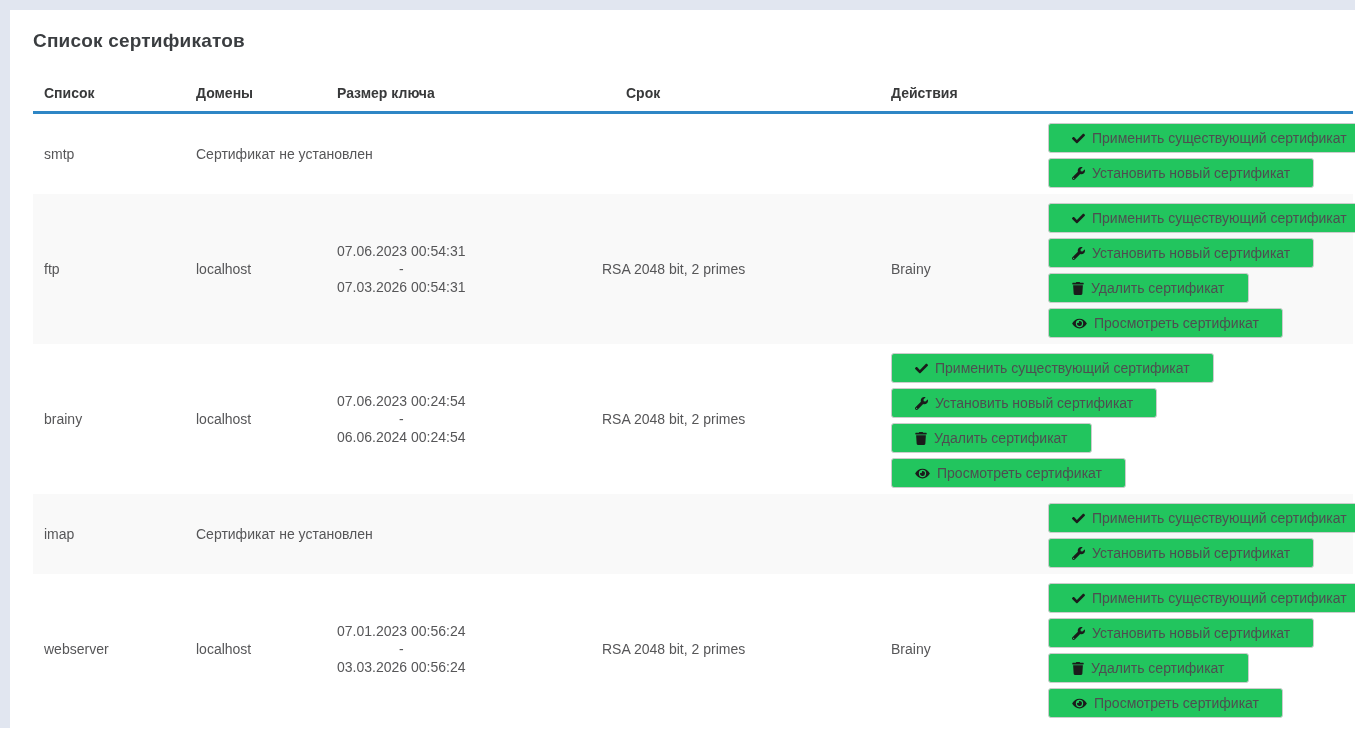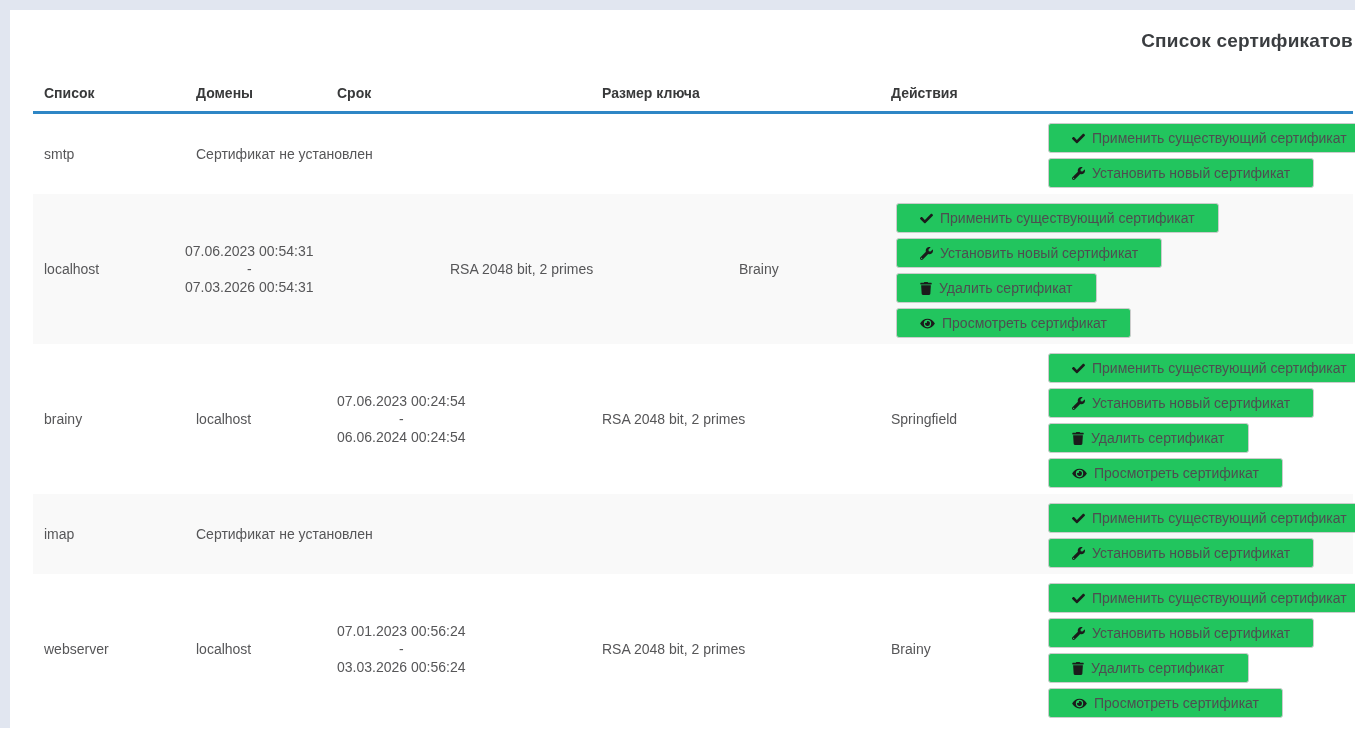--- a/index.html
+++ b/index.html
@@ -19,21 +19,21 @@
     background: #e1e6f0;
   }
   .card {
     position: absolute; left: 10px; top: 10px; right: 0; height: 718px;
     background: #ffffff;
     padding: 20px 2px 0 23px;
     overflow: hidden;
   }
   .page-title {
     font-size: 19px; font-weight: bold; color: #3a3d40;
-    margin: 0 0 33px 0; letter-spacing: 0.2px; text-align: right;
+    margin: 0 0 33px 0; letter-spacing: 0.2px;
   }
   .ctable { width: 100%; font-size: 14px; color: #565658; }
   .thead {
     display: flex; align-items: flex-end;
     border-bottom: 3px solid #2e86c5;
     padding-bottom: 10px;
   }
   .th {
     font-weight: bold; color: #38393a; padding-left: 11px;
     white-space: nowrap;
@@ -73,22 +73,22 @@
 <div class="bg-strip-top"></div>
 <div class="bg-strip-left"></div>
 
 <div class="card">
   <h1 class="page-title">Список сертификатов</h1>
 
   <div class="ctable">
     <div class="thead">
       <div class="th col-service">Список</div>
       <div class="th col-domain">Домены</div>
+      <div class="th col-key">Размер ключа</div>
       <div class="th col-term">Срок</div>
-      <div class="th col-key">Размер ключа</div>
       <div class="th col-issuer">Действия</div>
     </div>
 
     <div class="tr">
       <div class="td col-service">smtp</div>
       <div class="td col-domain">Сертификат не установлен</div>
       <div class="td col-term"></div>
       <div class="td col-key"></div>
       <div class="td col-issuer"></div>
       <div class="td col-actions">
@@ -105,20 +105,21 @@
               <svg width="13" height="13" viewBox="0 0 512 512">
                 <path d="M507.73 109.1c-2.24-9.03-13.54-12.09-20.12-5.51l-74.36 74.36-67.88-11.31-11.31-67.88 74.36-74.36c6.62-6.62 3.43-17.9-5.66-20.16-47.38-11.74-99.55.91-136.58 37.93-39.64 39.64-50.55 97.1-34.05 147.2L18.74 402.76c-24.99 24.99-24.99 65.51 0 90.5 24.99 24.99 65.51 24.99 90.5 0l213.21-213.21c50.12 16.71 107.47 5.68 147.37-34.22 37.07-37.07 49.7-89.32 37.91-136.73zM64 472c-13.25 0-24-10.75-24-24 0-13.26 10.75-24 24-24s24 10.74 24 24c0 13.25-10.75 24-24 24z"></path>
               </svg>
             </span>
           <span>Установить новый сертификат</span>
         </button>
       </div>
     </div>
 
     <div class="tr">
+      <div class="td col-service">ftp</div>
       <div class="td col-domain">localhost</div>
       <div class="td col-term">
         <div class="term-block">
           <div>07.06.2023 00:54:31</div>
           <div>-</div>
           <div>07.03.2026 00:54:31</div>
         </div>
       </div>
       <div class="td col-key">RSA 2048 bit, 2 primes</div>
       <div class="td col-issuer">Brainy</div>
@@ -162,21 +163,20 @@
       <div class="td col-service">brainy</div>
       <div class="td col-domain">localhost</div>
       <div class="td col-term">
         <div class="term-block">
           <div>07.06.2023 00:24:54</div>
           <div>-</div>
           <div>06.06.2024 00:24:54</div>
         </div>
       </div>
       <div class="td col-key">RSA 2048 bit, 2 primes</div>
-      <div class="td col-issuer">Springfield</div>
       <div class="td col-actions">
         <button class="btn">
           <span>
               <svg width="13" height="13" viewBox="0 0 512 512">
                 <path d="M173.898 439.404l-166.4-166.4c-9.997-9.997-9.997-26.206 0-36.204l36.203-36.204c9.997-9.998 26.207-9.998 36.204 0L192 312.69 432.095 72.596c9.997-9.997 26.207-9.997 36.204 0l36.203 36.204c9.997 9.997 9.997 26.206 0 36.204l-294.4 294.401c-9.998 9.997-26.207 9.997-36.204-.001z"></path>
               </svg>
             </span>
           <span>Применить существующий сертификат</span>
         </button>
         <button class="btn">

